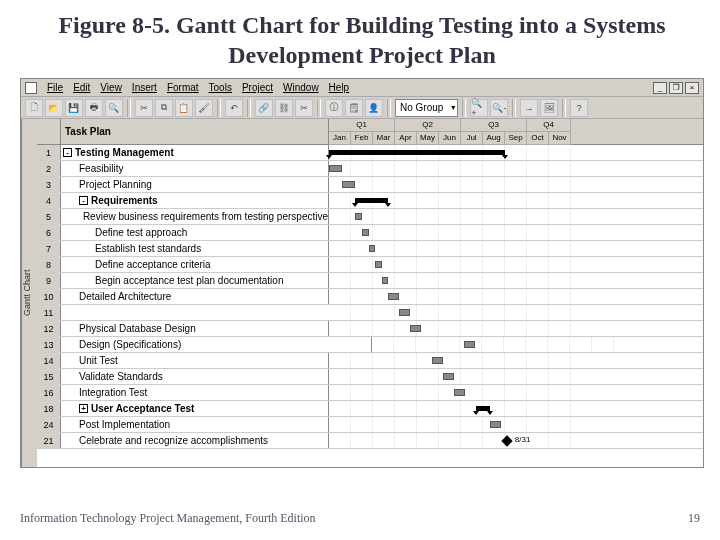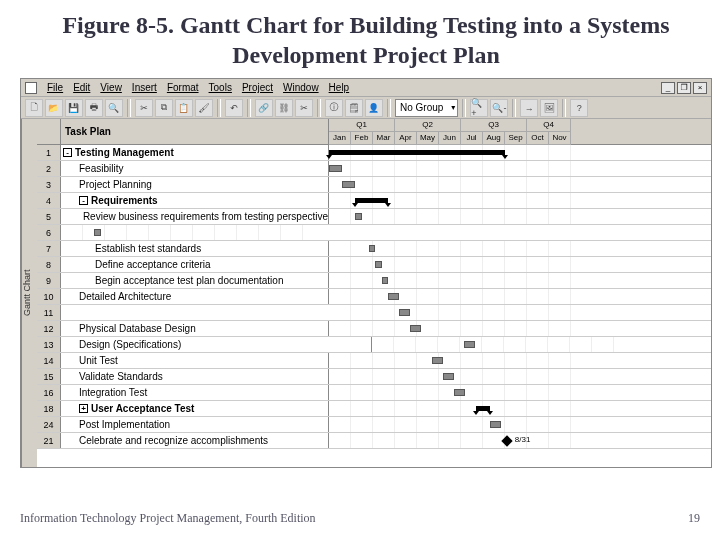--- a/index.html
+++ b/index.html
@@ -1,17 +1,17 @@
 <!DOCTYPE html>
 <html><head>
 <meta charset="utf-8">
 <style>
   * { box-sizing: border-box; margin: 0; padding: 0; }
   body { width: 720px; height: 540px; background: #fff; font-family: Georgia, serif; color: #000; }
-  .slide { width: 720px; height: 540px; position: relative; padding: 10px 8px 0 20px; }
+  .slide { width: 720px; height: 540px; position: relative; padding: 10px 16px 0 20px; }
   .title { font-size: 24px; font-weight: bold; color: #333344; text-align: center; line-height: 1.25; margin-bottom: 8px; font-family: Georgia, serif; }
   .app { border: 1px solid #888; background: #d4d0c8; font-family: Tahoma, Arial, sans-serif; font-size: 10px; height: 390px; display: flex; flex-direction: column; }
   .menubar { display: flex; align-items: center; background: #d4d0c8; height: 18px; padding: 0 4px; border-bottom: 1px solid #aaa; gap: 10px; }
   .menubar .doc-icon { width: 12px; height: 12px; background: #fff; border: 1px solid #666; }
   .menubar span.mi { text-decoration: underline; text-decoration-color: #000; cursor: default; }
   .menubar .spacer { flex: 1; }
   .menubar .wincontrols { display: flex; gap: 2px; }
   .menubar .wincontrols div { width: 14px; height: 12px; border: 1px solid #666; background: #e8e8e8; font-size: 8px; text-align: center; line-height: 10px; }
   .toolbar { display: flex; align-items: center; height: 22px; padding: 0 4px; background: #d4d0c8; border-bottom: 1px solid #aaa; gap: 2px; }
   .toolbar .tbtn { width: 18px; height: 18px; border: 1px solid #c0c0c0; background: #e0e0e0; display: flex; align-items: center; justify-content: center; font-size: 9px; color: #444; }
@@ -248,20 +248,24 @@
                   <div style="width: 22px;"></div>
                   <div style="width: 22px;"></div>
                   <div style="width: 22px;"></div>
                   <div style="width: 22px;"></div>
                 </div>
                 <div class="bar task" style="left: 26.4px; width: 6.6px;"></div>
               </div>
             </div>
             <div class="row">
               <div class="num">6</div>
+              <div class="name" style="width: 268px;">
+                <span class="ind" style="width: 32px;"></span>
+                <span>Define test approach</span>
+              </div>
               <div class="bars">
                 <div class="grid">
                   <div style="width: 22px;"></div>
                   <div style="width: 22px;"></div>
                   <div style="width: 22px;"></div>
                   <div style="width: 22px;"></div>
                   <div style="width: 22px;"></div>
                   <div style="width: 22px;"></div>
                   <div style="width: 22px;"></div>
                   <div style="width: 22px;"></div>

